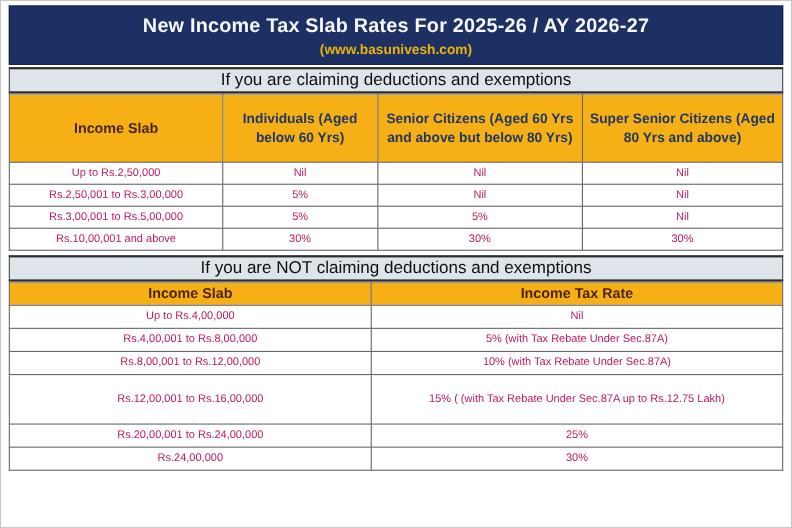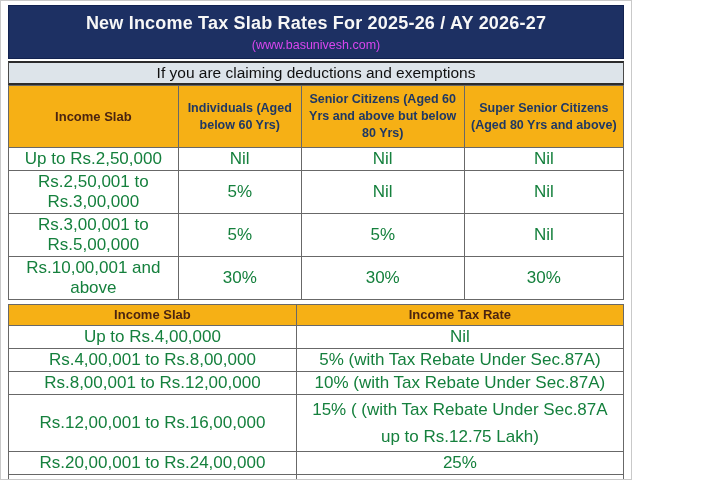--- a/index.html
+++ b/index.html
@@ -1,39 +1,39 @@
 <!DOCTYPE html>
 <html><head>
 <meta charset="utf-8">
 <style>
   html,body{margin:0;padding:0;background:#ffffff;}
   body{width:720px;height:480px;font-family:"Liberation Sans",sans-serif;}
-  .page{box-sizing:border-box;width:632px;height:480px;background:#ffffff;
+  .page{box-sizing:border-box;width:720px;height:480px;background:#ffffff;
         border:1px solid #c9c9c9;padding:4px 7px 0 7px;overflow:hidden;}
 
   
   .title-band{background:#1d3063;border:1px solid #122250;height:54px;
               box-sizing:border-box;text-align:center;}
   .title{color:#f7f7f7;font-weight:bold;font-size:18px;padding-top:7px;
          letter-spacing:.2px;white-space:nowrap;}
-  .subtitle{color:#d946ef;font-weight:normal;font-size:12.5px;margin-top:4px;}
+  .subtitle{color:#eab308;font-weight:bold;font-size:12.5px;margin-top:4px;}
 
   
   .banner{box-sizing:border-box;background:#dde4ea;border:1px solid #4a4a4a;
           border-top:2px solid #2b2b2b;border-bottom:2px solid #2b2b2b;
           height:24px;line-height:20px;text-align:center;color:#101010;
           font-size:15.5px;}
   .gap2{height:2px;} .gap4{height:4px;}
 
   
   table{width:100%;border-collapse:collapse;table-layout:fixed;}
   th,td{border:1px solid #686868;text-align:center;vertical-align:middle;
         padding:1px 5px;box-sizing:border-box;overflow:hidden;}
   th{background:#f6b015;font-weight:bold;font-size:12.5px;line-height:1.35;}
-  td{font-size:17px;color:#15803d;}
+  td{font-size:10px;color:#be185d;}
   .t1 th{height:62px;color:#1f3864;}
   .t1 th.th-dark{color:#4b2410;font-size:13px;}
   .t1 td{height:20px;}
   .t1 .c0{width:27.6%;} .t1 .c1{width:20%;margin-top:36px;} .t1 .c2{width:26.5%;margin-top:12px;} .t1 .c3{width:25.9%;}
   .t2 th{height:20px;color:#4b2410;font-size:13px;}
   .t2 td{height:21px;}
   .t2 .c0{width:46.8%;} .t2 .c1{width:53.2%;}
   .t2 tr.tall td{height:45px;line-height:1.6;}
 </style>
 </head>
@@ -82,20 +82,21 @@
         <td>Rs.10,00,001 and above</td>
         <td>30%</td>
         <td>30%</td>
         <td>30%</td>
       </tr>
     </tbody>
   </table>
 
   <div class="gap4"></div>
 
+  <div class="banner">If you are NOT claiming deductions and exemptions</div>
 
   <table class="t2">
     <thead>
       <tr>
         <th class="c0">Income Slab</th>
         <th class="c1">Income Tax Rate</th>
       </tr>
     </thead>
     <tbody>
       <tr>

